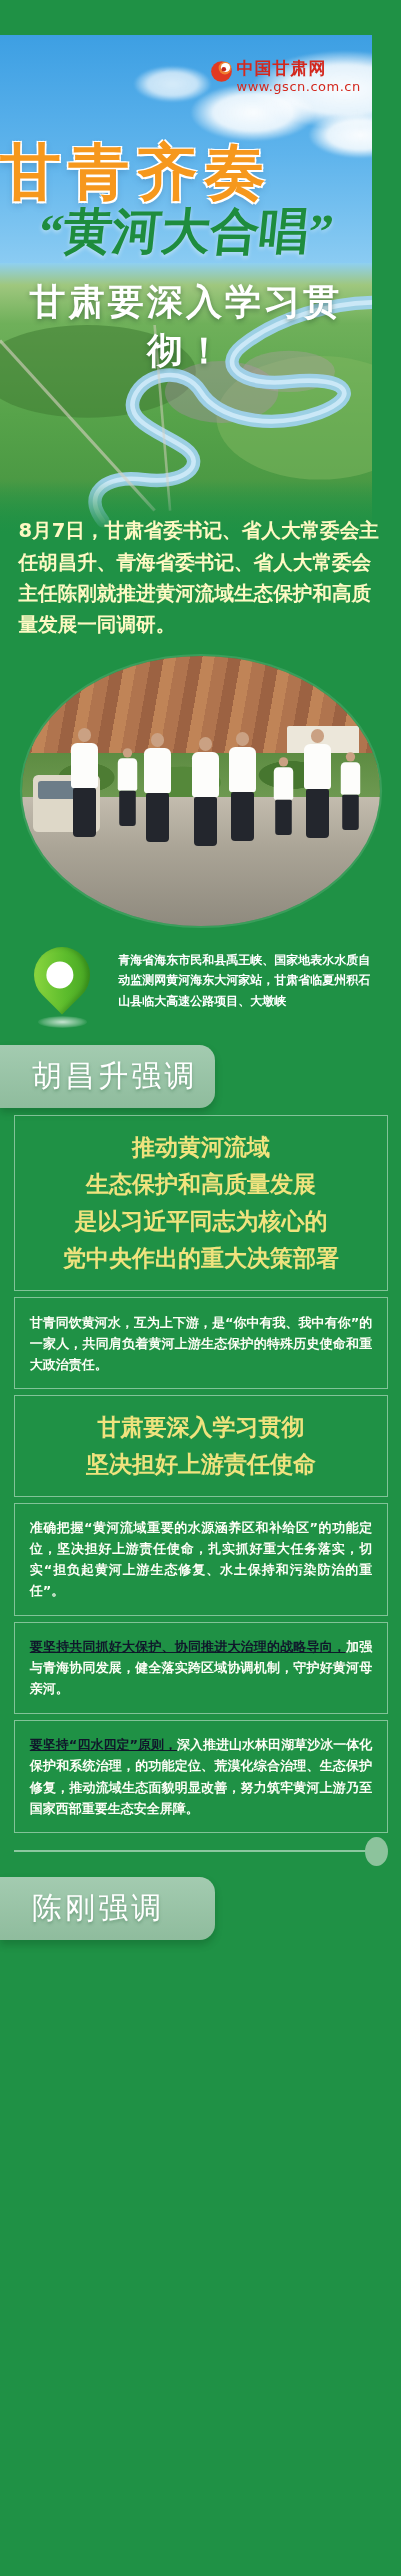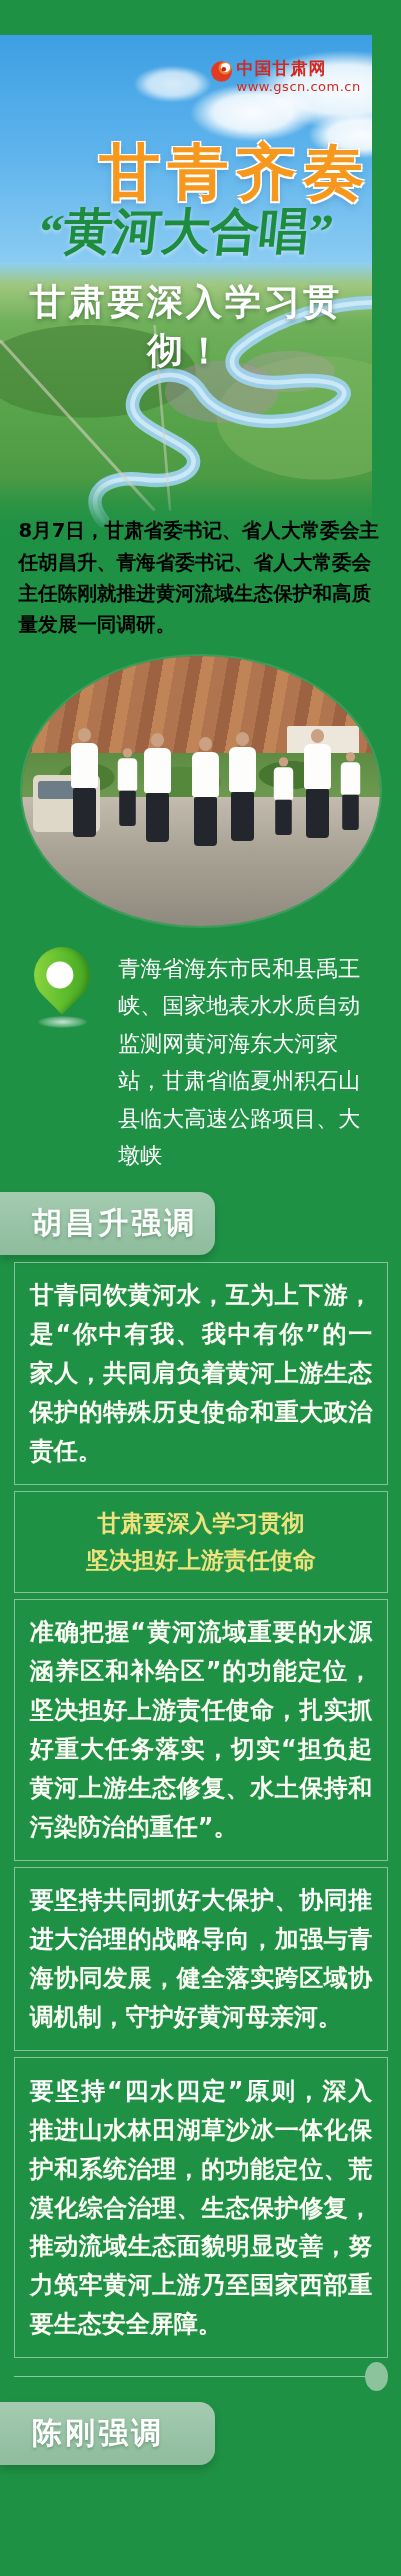--- a/index.html
+++ b/index.html
@@ -14,39 +14,39 @@
   .c1{width:185px;height:77px;top:15.5px;left:252px;}
   .c2{width:124px;height:57px;top:49px;left:191px;}
   .c3{width:103px;height:46px;top:77px;left:309px;}
   .c4{width:77px;height:36px;top:31px;left:134px;opacity:.8;}
 
   .site-logo{position:absolute;top:25px;right:11.3px;display:flex;align-items:flex-start;gap:3.1px;}
   .logo-swirl{width:23px;height:23px;}
   .logo-txt{color:#d3281e;font-weight:bold;font-size:17px;line-height:1;font-family:"Liberation Serif","DejaVu Serif",serif;letter-spacing:1px;}
   .logo-url{color:#d3281e;font-size:13px;margin-top:1.5px;letter-spacing:0.5px;}
 
-  .hero-title{position:absolute;top:97px;width:100%;text-align:right;
+  .hero-title{position:absolute;top:97px;width:100%;text-align:left;
       font-size:61px;font-weight:900;color:#f6981d;letter-spacing:7.2px;
       text-shadow:-1.5px -1.5px 0 #fff,1.5px -1.5px 0 #fff,-1.5px 1.5px 0 #fff,1.5px 1.5px 0 #fff,0 4.1px 7.2px rgba(40,90,140,.35);}
   .hero-subtitle{position:absolute;top:164px;width:100%;text-align:center;
       font-size:49px;font-weight:900;color:#1e8c3e;transform:skewX(-6deg);
       font-family:"Liberation Serif","DejaVu Serif",serif;
       text-shadow:0 2.1px 4.1px rgba(255,255,255,.45);}
   .landscape{position:absolute;top:228px;left:0;width:402px;height:275px;
       background:linear-gradient(180deg,#8fd0f0 0%,#9fc77e 8%,#6fb05a 22%,#57a34a 55%,#4c9a44 78%,#1f9145 100%);}
   .landscape svg{position:absolute;top:0;left:0;}
   .landscape::after{content:"";position:absolute;bottom:0;left:0;width:100%;height:57px;
       background:linear-gradient(180deg,rgba(31,145,69,0) 0%,#1f9145 92%);}
   .hero-tagline{position:absolute;top:243px;width:100%;text-align:center;
       font-size:36px;font-weight:900;color:#ffffff;letter-spacing:3.1px;
       text-shadow:0 2.1px 5.2px rgba(20,60,30,.45);}
 
   
   .content{position:absolute;top:502px;left:0;width:402px;padding:0 14.4px;box-sizing:border-box;}
-  .intro{color:#000000;font-size:19.6px;font-weight:700;line-height:1.6;margin:13.4px 4.1px 15.5px;}
+  .intro{color:#fef9c3;font-size:19.6px;font-weight:700;line-height:1.6;margin:13.4px 4.1px 15.5px;}
 
   .photo-oval{width:358px;height:270px;margin:0 auto 20.6px;border-radius:50%;position:relative;overflow:hidden;
       box-shadow:0 0 0 2.1px rgba(255,255,255,.12);}
   .po-rock{position:absolute;top:0;left:0;width:100%;height:46%;
       background:repeating-linear-gradient(100deg,#b0744e 0 13.4px,#9c6242 13.4px 26px,#c08457 26px 38px);}
   .po-trees{position:absolute;top:36%;left:0;width:100%;height:18%;
       background:radial-gradient(ellipse 46px 24px at 18% 50%,#4d7c33 60%,transparent 62%),
                  radial-gradient(ellipse 62px 26px at 45% 60%,#55883a 60%,transparent 62%),
                  radial-gradient(ellipse 52px 23px at 75% 45%,#46762f 60%,transparent 62%),
                  linear-gradient(180deg,#5d8c42,#6f9a52);}
@@ -63,32 +63,32 @@
 
   .pin-row{display:flex;align-items:flex-start;gap:17.5px;margin:5.2px 9.3px 17.5px;}
   .pin-wrap{width:77px;flex:none;text-align:center;}
   .pin{width:56px;height:56px;margin:0 auto;border-radius:50% 50% 50% 0;transform:rotate(-45deg);
       background:linear-gradient(135deg,#9ade45 0%,#5cbc2c 55%,#3c9a1f 100%);
       box-shadow:inset -2.6px -2.6px 5.2px rgba(0,60,0,.25);position:relative;}
   .pin::after{content:"";position:absolute;top:13.4px;left:13.4px;width:27px;height:27px;border-radius:50%;
       background:radial-gradient(circle at 38% 34%,#ffffff 85%,#dceede 100%);}
   .pin-shadow{width:49px;height:11.3px;margin:13.4px auto 0;border-radius:50%;
       background:radial-gradient(ellipse,rgba(255,255,255,.75) 0%,rgba(255,255,255,.25) 55%,transparent 75%);}
-  .pin-text{color:#ffffff;font-size:22px;font-weight:400;line-height:1.7;flex:1;margin-top:3.1px;}
+  .pin-text{color:#ffffff;font-size:12px;font-weight:700;line-height:1.7;flex:1;margin-top:3.1px;}
 
   .sec-header{margin:9.3px -14.4px 7.2px 0;width:215px;height:63px;margin-left:-14.4px;
       background:linear-gradient(180deg,#a3cbb0,#8fbc9d);border-radius:0 15.5px 15.5px 0;
       box-shadow:0 4.1px 7.2px rgba(10,70,30,.28);display:flex;align-items:center;}
-  .sec-header span{color:#ffffff;font-size:30px;font-weight:700;letter-spacing:3.1px;margin-left:32px;
+  .sec-header span{color:#ffffff;font-size:30px;font-weight:400;letter-spacing:3.1px;margin-left:32px;
       text-shadow:0 1.5px 3.1px rgba(30,90,50,.35);}
 
   .block{border:1px solid rgba(230,246,235,.5);margin:0 0 6.2px 0;}
   .quote{padding:12.4px 7.2px;text-align:center;color:#f0e37e;font-size:23px;font-weight:900;line-height:1.62;}
-  .para{padding:13.4px 14.4px;color:#fdfef5;font-size:24px;font-weight:700;line-height:1.62;text-align:justify;}
-  .para .hl{color:#ffffff;}
+  .para{padding:13.4px 14.4px;color:#fdfef5;font-size:13px;font-weight:700;line-height:1.62;text-align:justify;}
+  .para .hl{color:#0f172a;text-decoration:underline;}
 
   .end-rule{display:flex;align-items:center;height:24px;margin:1px 0 13.4px;}
   .end-rule .line{flex:1;height:1.5px;background:rgba(230,246,235,.55);}
   .end-rule .dot{width:23px;height:29px;border-radius:50%;background:#8cc39c;flex:none;}
   .end-rule.right .dot{margin-left:-3.1px;}
 </style>
 </head>
 <body>
 
 <div class="page">
@@ -191,20 +191,26 @@
         <div class="pin"></div>
         <div class="pin-shadow"></div>
       </div>
       <div class="pin-text">青海省海东市民和县禹王峡、国家地表水水质自动监测网黄河海东大河家站，甘肃省临夏州积石山县临大高速公路项目、大墩峡</div>
     </div>
 
     <div id="sections-root">
         <div class="sec-header">
           <span>胡昌升强调</span>
         </div>
+        <div class="block quote">
+          <div>推动黄河流域</div>
+          <div>生态保护和高质量发展</div>
+          <div>是以习近平同志为核心的</div>
+          <div>党中央作出的重大决策部署</div>
+        </div>
         <div class="block para"><span>甘青同饮黄河水，互为上下游，是“你中有我、我中有你”的一家人，共同肩负着黄河上游生态保护的特殊历史使命和重大政治责任。</span></div>
         <div class="block quote">
           <div>甘肃要深入学习贯彻</div>
           <div>坚决担好上游责任使命</div>
         </div>
         <div class="block para"><span>准确把握“黄河流域重要的水源涵养区和补给区”的功能定位，坚决担好上游责任使命，扎实抓好重大任务落实，切实“担负起黄河上游生态修复、水土保持和污染防治的重任”。</span></div>
         <div class="block para"><span class="hl">要坚持共同抓好大保护、协同推进大治理的战略导向，</span><span>加强与青海协同发展，健全落实跨区域协调机制，守护好黄河母亲河。</span></div>
         <div class="block para"><span class="hl">要坚持“四水四定”原则，</span><span>深入推进山水林田湖草沙冰一体化保护和系统治理，的功能定位、荒漠化综合治理、生态保护修复，推动流域生态面貌明显改善，努力筑牢黄河上游乃至国家西部重要生态安全屏障。</span></div>
         <div class="end-rule right">
           <div class="line"></div>

